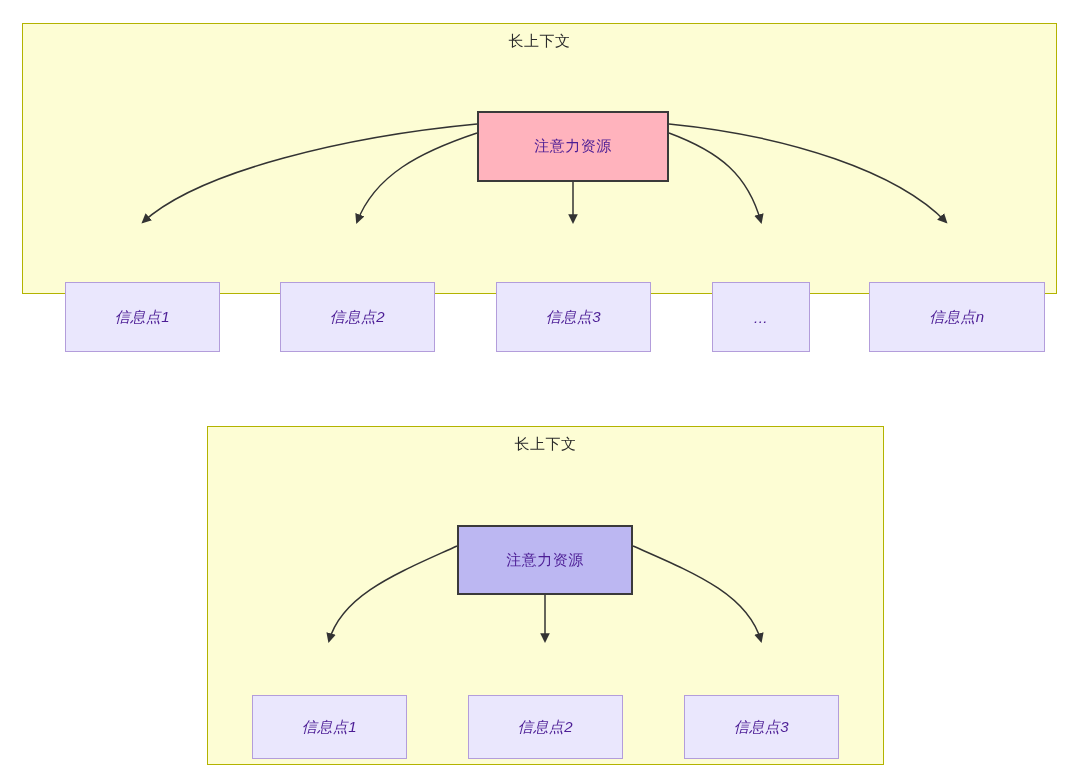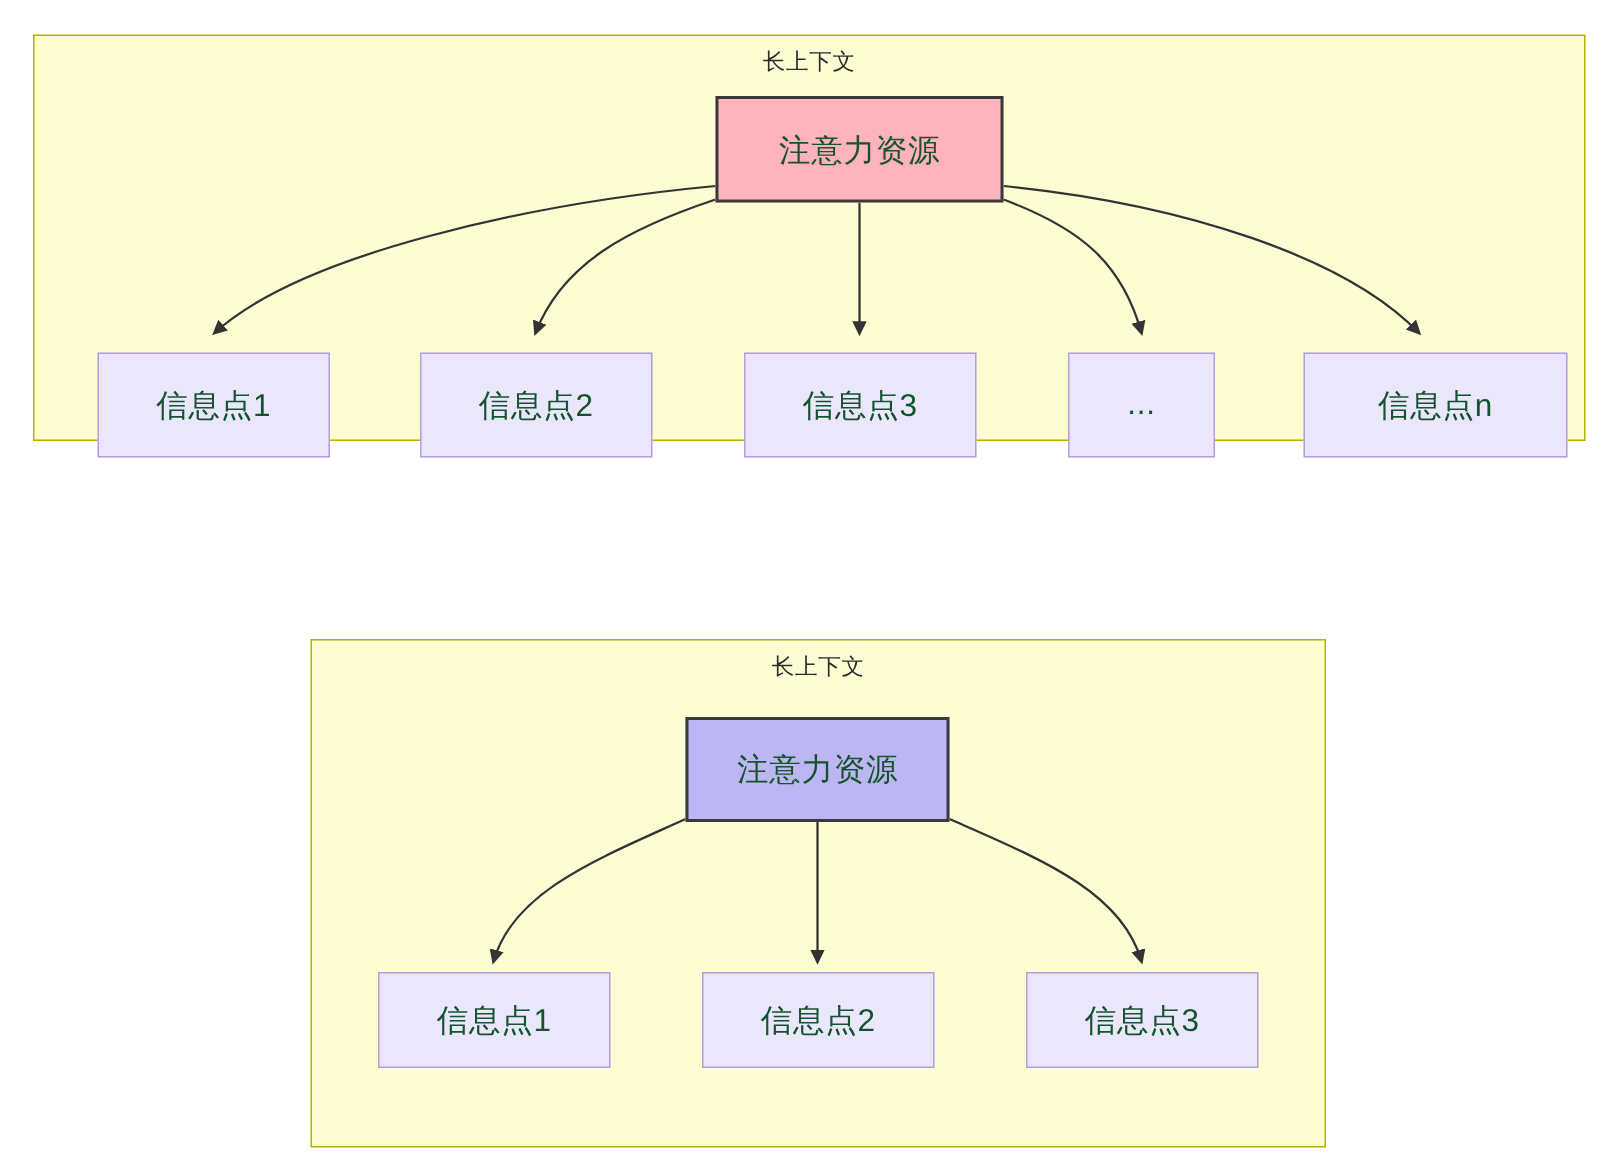--- a/index.html
+++ b/index.html
@@ -48,36 +48,38 @@
     font-size: 15px;
     color: #2b2b2b;
     letter-spacing: 0.5px;
   }
   .node {
     position: absolute;
     box-sizing: border-box;
     display: flex;
     align-items: center;
     justify-content: center;
-    font-size: 21px;
-    color: #14532d;
+    font-size: 15px;
+    color: #4c1d95;
     letter-spacing: 0.5px;
     z-index: 3;
+    margin-top: 47px;
   }
   .node-root-pink {
     background: #ffb3bd;
     border: 2.4px solid #3a3a3a;
   }
   .node-root-purple {
     background: #bcb7f2;
     border: 2.4px solid #3a3a3a;
   }
   .node-leaf {
     background: #eae7fd;
     border: 1.6px solid #b39ddb;
+    font-style: italic;
   }
   svg.edges {
     position: absolute;
     left: 0;
     top: 0;
     width: 1080px;
     height: 774px;
     pointer-events: none;
     z-index: 2;
   }

